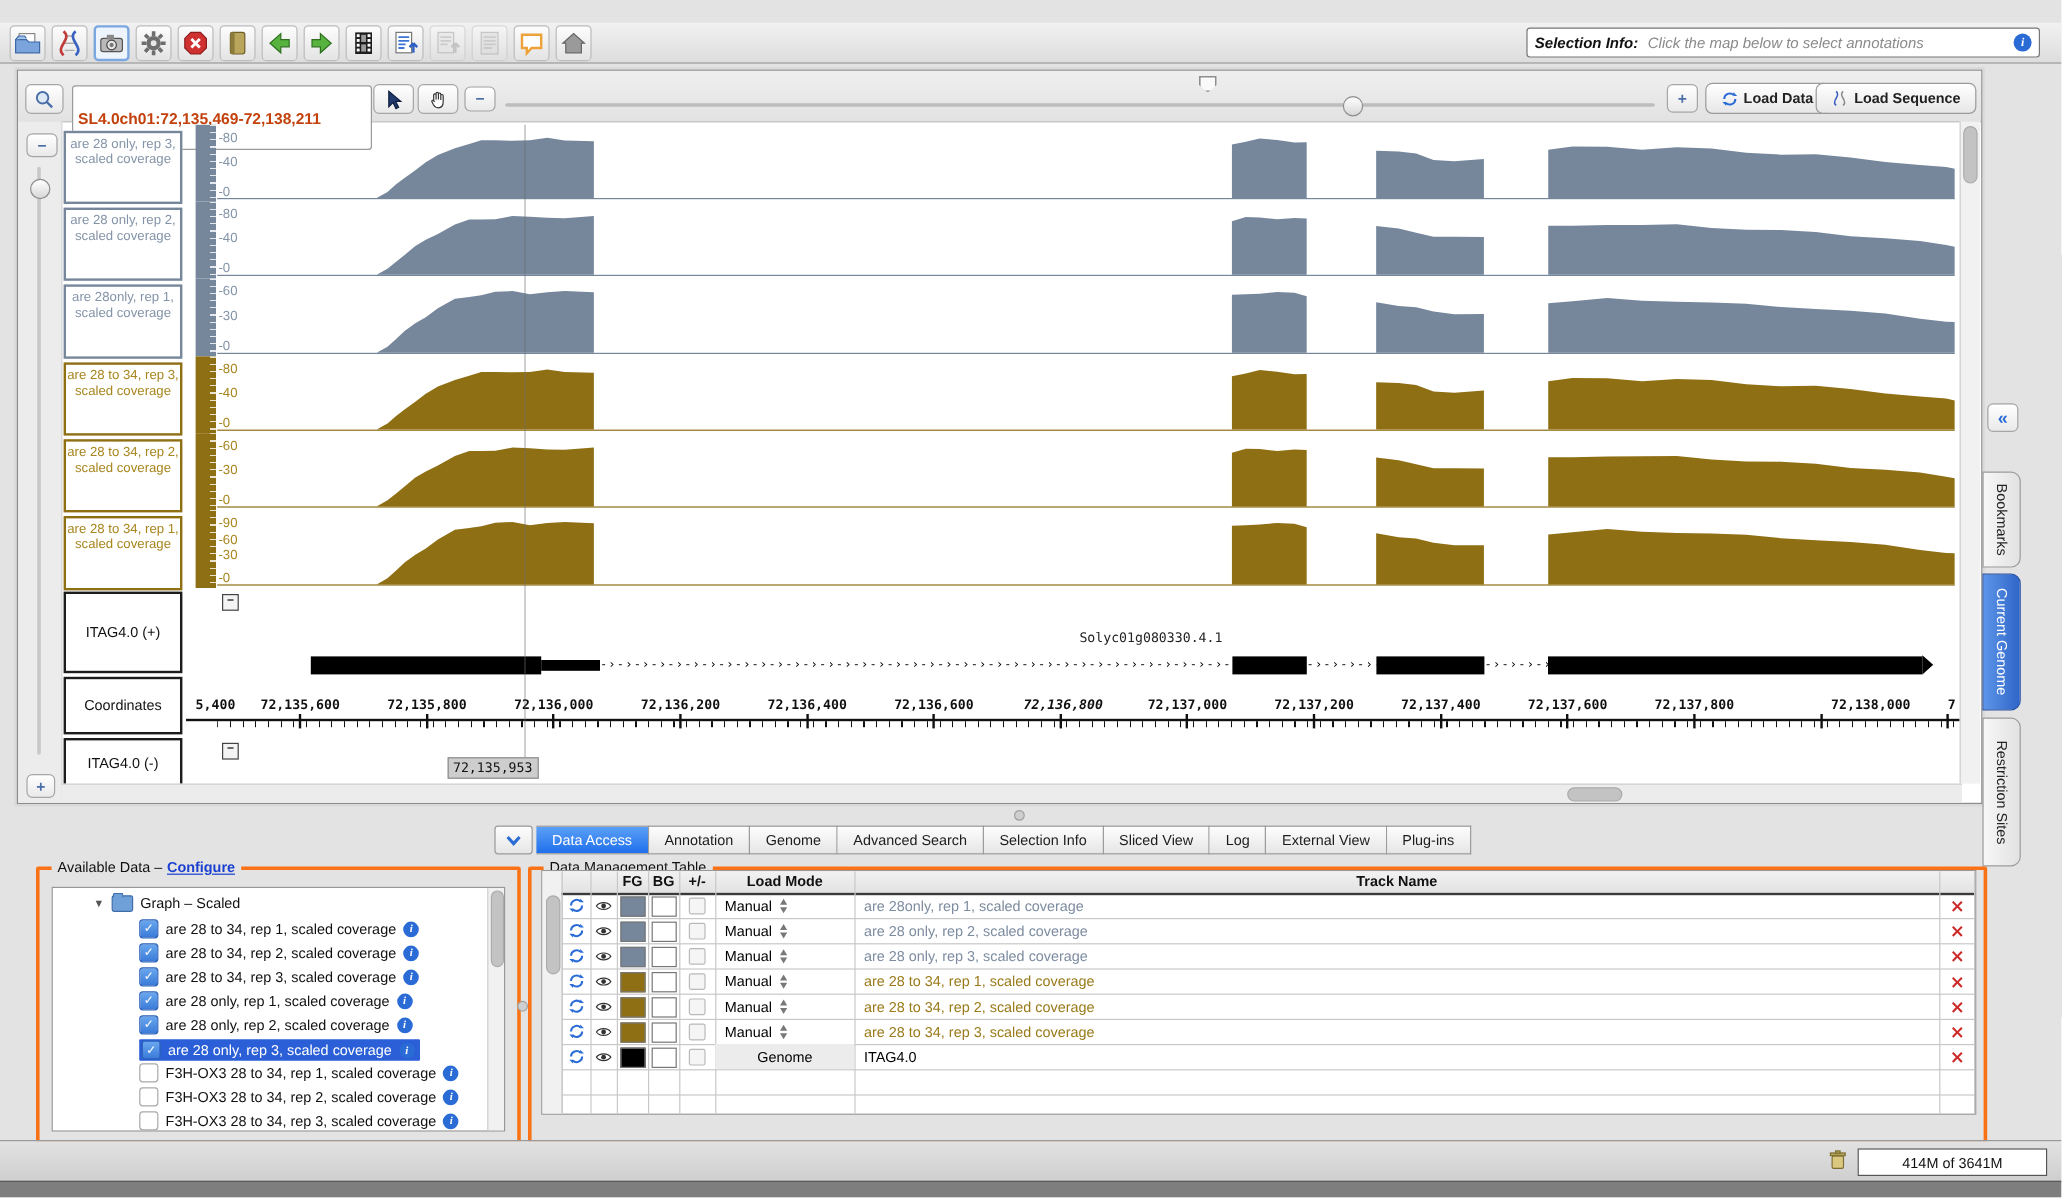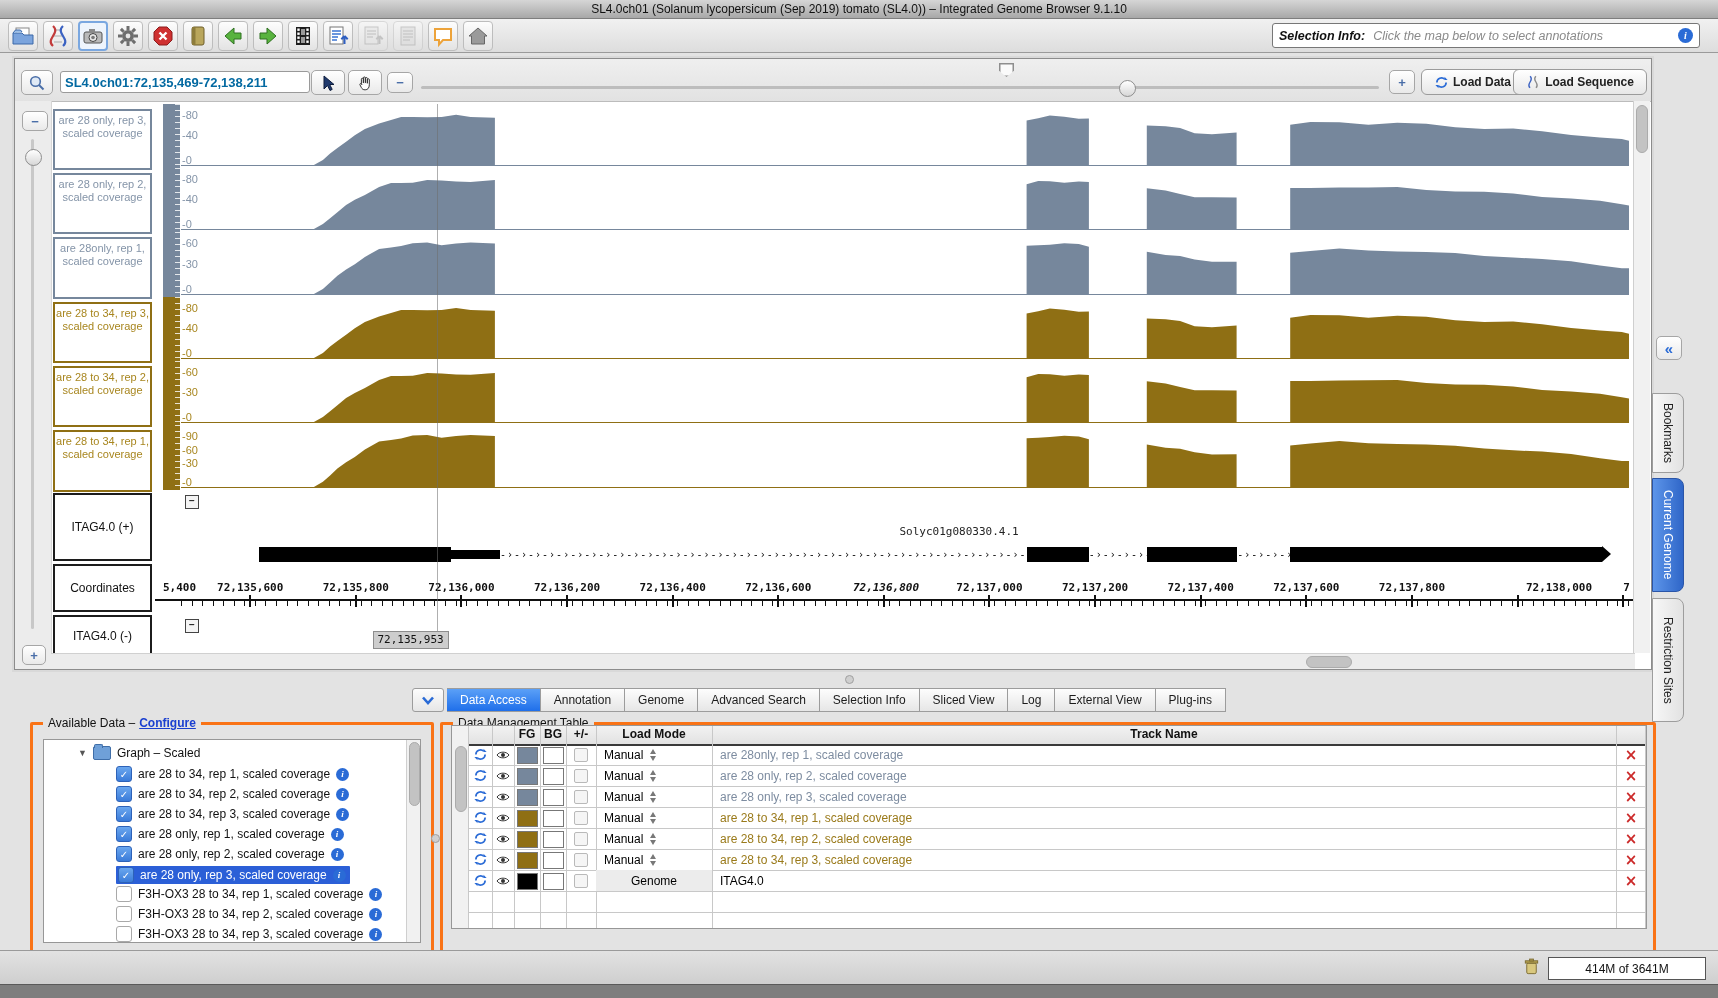--- a/index.html
+++ b/index.html
@@ -23,21 +23,21 @@
   .info-dot{width:15px;height:15px;border-radius:50%;background:#2a6bd6;color:#fff;display:inline-flex;
     align-items:center;justify-content:center;font:italic bold 10px "Liberation Serif",serif;flex:none;}
   
   #gpanel{position:absolute;left:14px;top:58px;width:1636px;height:610px;background:#fff;
     border:1px solid #8c8c8c;box-shadow:0 0 0 2px #d9d9d9;overflow:hidden;}
   .ctl-strip{position:absolute;left:0;top:0;width:100%;height:42px;background:linear-gradient(#efefef,#e2e2e2);
     border-bottom:1px solid #bcbcbc;}
   .ctl-btn{position:absolute;background:linear-gradient(#ffffff,#e9e9e9);border:1px solid #a6a6a6;border-radius:5px;
     display:flex;align-items:center;justify-content:center;font-size:13px;color:#333;}
   .coord-input{position:absolute;left:45px;top:12px;width:240px;height:20px;border:1px solid #9a9a9a;border-radius:3px;
-    font:bold 13px "Liberation Sans",sans-serif;color:#0369a1;padding:0 4px;background:#fff;}
+    font:bold 13px "Liberation Sans",sans-serif;color:#c2410c;padding:16px 4px;background:#fff;}
   .slider-groove{position:absolute;left:406px;top:27px;width:958px;height:3px;background:#bdbdbd;border-radius:2px;}
   .slider-knob{position:absolute;width:15px;height:15px;border-radius:50%;background:linear-gradient(#fff,#d7d7d7);
     border:1px solid #8e8e8e;}
   .range-marker{position:absolute;left:984px;top:4px;width:15px;height:14px;background:#fafafa;
     clip-path:polygon(0 0,100% 0,100% 55%,50% 100%,0 55%);box-shadow:inset 0 0 0 1.5px #8e8e8e;}
   .load-btn{position:absolute;height:24px;background:linear-gradient(#ffffff,#e7e7e7);border:1px solid #9b9b9b;
     border-radius:6px;display:flex;align-items:center;justify-content:center;gap:5px;
     font:bold 12px "Liberation Sans",sans-serif;color:#222;padding:0 8px;}
   .left-strip{position:absolute;left:0;top:42px;width:36px;bottom:0;background:#ececec;border-right:1px solid #d6d6d6;}
   .track-label-box{position:absolute;left:38px;width:95px;background:#fff;text-align:center;
@@ -109,23 +109,20 @@
   .dot-handle{position:absolute;width:7px;height:7px;border-radius:50%;background:#cfcfcf;border:1px solid #a0a0a0;}
   .ruler-lab{position:absolute;font:bold 11px "DejaVu Sans Mono",monospace;color:#111;white-space:nowrap;}
   .intron-arrows{position:absolute;overflow:hidden;font:10px "DejaVu Sans Mono",monospace;color:#000;
     letter-spacing:1px;white-space:nowrap;line-height:12px;}
 </style>
 </head>
 <body>
 
 <div id="stage">
 
-  <div class="titlebar">
-    <span>SL4.0ch01  (Solanum lycopersicum (Sep 2019) tomato (SL4.0)) – Integrated Genome Browser 9.1.10</span>
-  </div>
 
   <div class="toolbar">
     <div id="toolbarIcons">
         <div class="icon-btn">
           <svg viewBox="0 0 24 24" width="24" height="24">
             <rect x="5" y="4" width="13" height="9" fill="#fff" stroke="#888"></rect>
             <path d="M2 9h9l2 2h9v9H2z" fill="#7ba4dd" stroke="#3c68a8"></path>
             <path d="M2 9l2.5-3h5l1.5 2" fill="#9cc0ea" stroke="#3c68a8"></path>
           </svg>
         </div>

